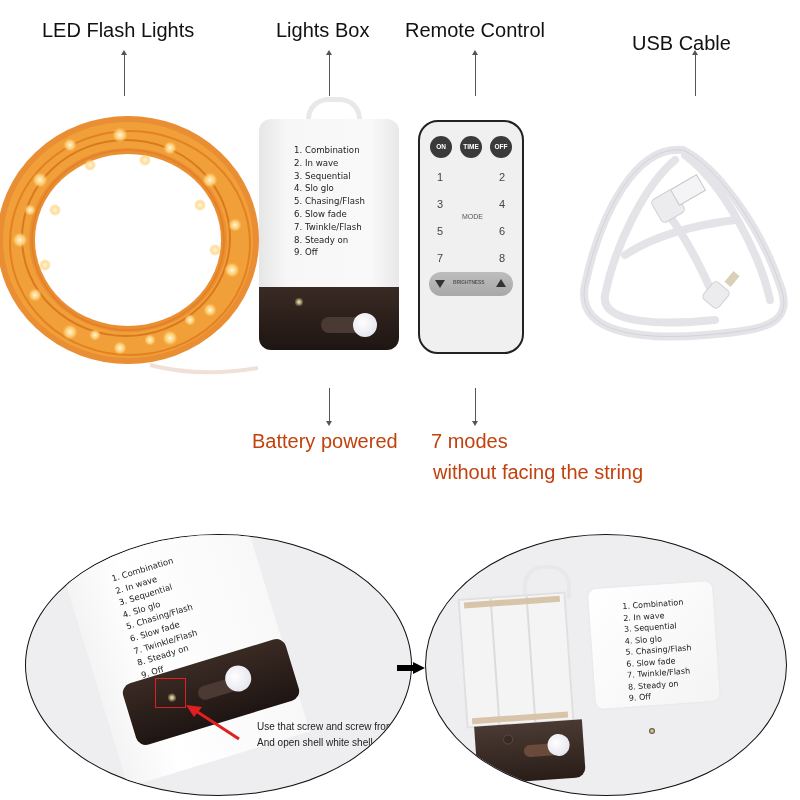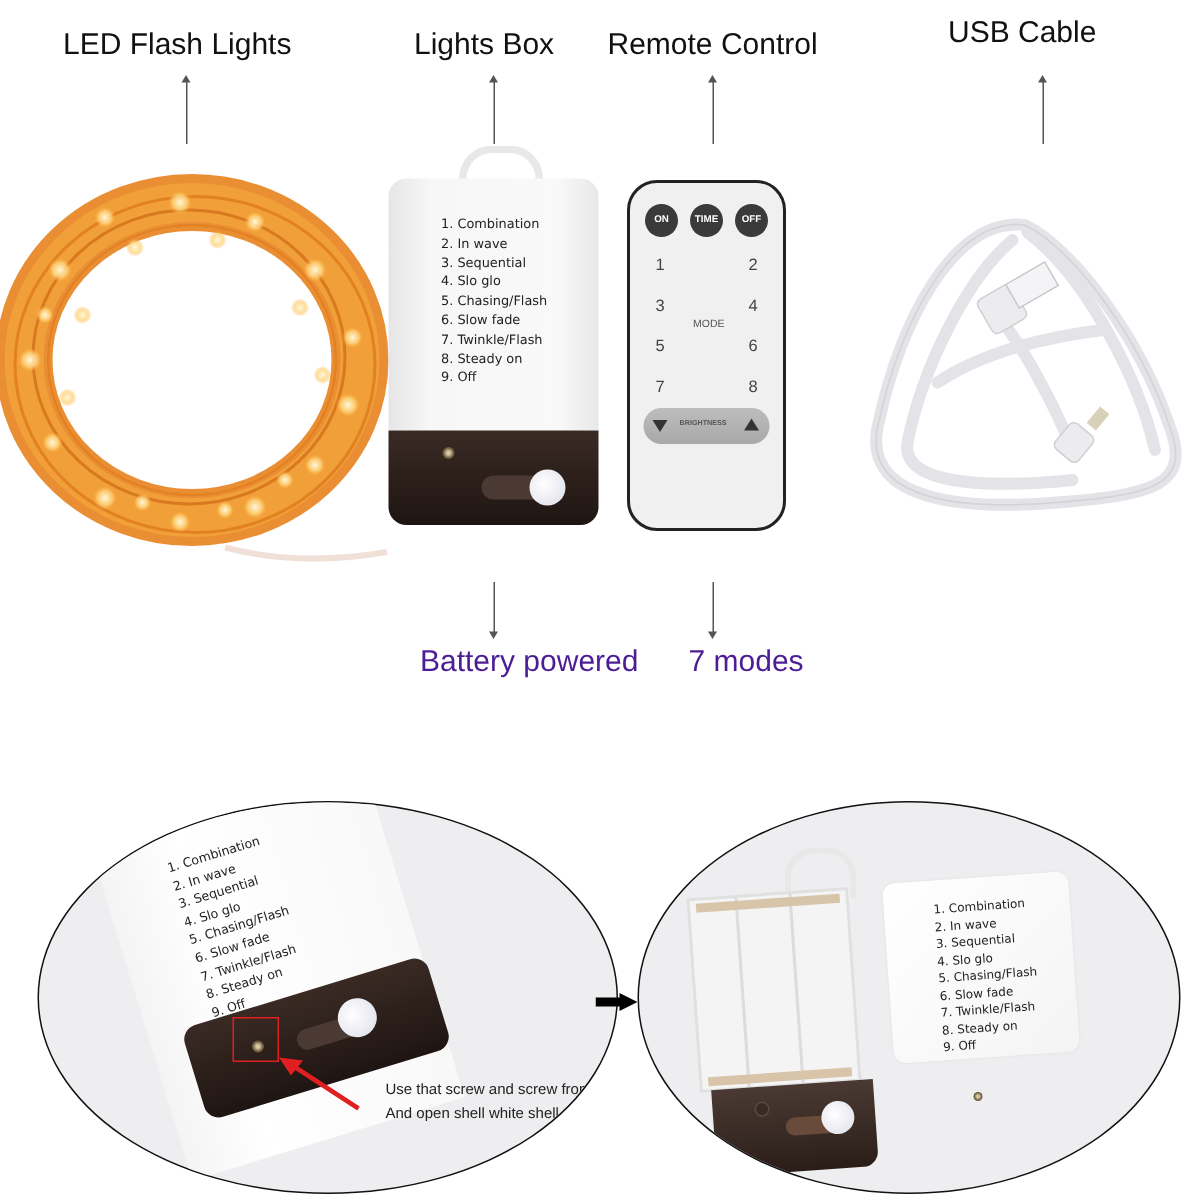--- a/index.html
+++ b/index.html
@@ -3,21 +3,21 @@
 <meta charset="utf-8">
 <style>
   html, body { margin:0; padding:0; background:#ffffff; }
   body { width:800px; height:800px; position:relative; overflow:hidden; font-family:"Liberation Sans", sans-serif; color:#111; }
   .abs { position:absolute; }
   .label-top { font-size:20px; color:#111; white-space:nowrap; }
   .arrow-up { position:absolute; width:1px; background:#555; }
   .arrow-up::before { content:""; position:absolute; top:-4px; left:-3px; border-left:3.5px solid transparent; border-right:3.5px solid transparent; border-bottom:5px solid #555; }
   .arrow-down { position:absolute; width:1px; background:#555; }
   .arrow-down::after { content:""; position:absolute; bottom:-4px; left:-3px; border-left:3.5px solid transparent; border-right:3.5px solid transparent; border-top:5px solid #555; }
-  .feature { font-size:20px; color:#4c1d95; white-space:nowrap; line-height:31px;margin-left:28px; }
+  .feature { font-size:20px; color:#c2410c; white-space:nowrap; line-height:31px; }
 
   
   .bbox { position:absolute; left:259px; top:119px; width:140px; height:231px; }
   .bbox-hook { position:absolute; left:47px; top:-22px; width:46px; height:34px; border:5px solid #e8e8e8; border-bottom:none; border-radius:22px 22px 0 0; }
   .bbox-white { position:absolute; left:0; top:0; width:140px; height:168px; background:linear-gradient(90deg,#e6e6e6,#f7f7f7 20%,#f9f9f9 80%,#e8e8e8); border-radius:12px 12px 0 0; }
   .bbox-modes { position:absolute; left:35px; top:25px; font-family:"DejaVu Sans", sans-serif; font-size:8.6px; line-height:12.8px; color:#222; }
   .bbox-dark { position:absolute; left:0; top:168px; width:140px; height:63px; background:linear-gradient(180deg,#3a2a24,#1e1512); border-radius:0 0 12px 12px; }
   .screw { position:absolute; width:8px; height:8px; border-radius:50%; background:radial-gradient(circle,#d8c8a0 20%,#6a5a40 60%); }
   .switch-slot { position:absolute; width:44px; height:16px; background:#4a3a33; border-radius:8px; }
   .switch-knob { position:absolute; width:24px; height:24px; border-radius:50%; background:radial-gradient(circle at 40% 40%,#ffffff,#dcdce8); }
@@ -43,21 +43,21 @@
 
 <div class="abs label-top" style="left:42px;top:19px;">LED Flash Lights</div>
 <div class="arrow-up" style="left:124px;top:54px;height:42px;"></div>
 
 <div class="abs label-top" style="left:276px;top:19px;">Lights Box</div>
 <div class="arrow-up" style="left:329px;top:54px;height:42px;"></div>
 
 <div class="abs label-top" style="left:405px;top:19px;">Remote Control</div>
 <div class="arrow-up" style="left:475px;top:54px;height:42px;"></div>
 
-<div class="abs label-top" style="left:632px;top:11px;">USB Cable</div>
+<div class="abs label-top" style="left:632px;top:32px;">USB Cable</div>
 <div class="arrow-up" style="left:695px;top:54px;height:42px;"></div>
 
 <svg class="abs" style="left:0;top:110px;" width="260" height="275" viewBox="0 0 260 275">
   <defs>
     <radialGradient id="glow" cx="50%" cy="50%" r="50%">
       <stop offset="0%" stop-color="#fff8dc"></stop>
       <stop offset="60%" stop-color="#ffd680" stop-opacity="0.8"></stop>
       <stop offset="100%" stop-color="#ffb040" stop-opacity="0"></stop>
     </radialGradient>
   </defs>
@@ -156,20 +156,21 @@
 </svg>
 
 <div class="arrow-down" style="left:329px;top:388px;height:34px;"></div>
 <div class="arrow-down" style="left:475px;top:388px;height:34px;"></div>
 
 <div class="abs feature" style="left:252px;top:426px;">
   <div>Battery powered</div>
 </div>
 <div class="abs feature" style="left:431px;top:426px;">
   <div>7 modes</div>
+  <div style="padding-left:2px;">without facing the string</div>
 </div>
 
 <div class="ellipse" style="left:25px;top:534px;width:385px;height:260px;">
 
   <div class="abs" style="left:60px;top:-30px;width:190px;height:260px;background:linear-gradient(90deg,#f4f4f4,#ffffff 30%,#f8f8f8);transform:rotate(-17deg);transform-origin:50% 50%;"></div>
   <div class="modes-rot" style="left:84px;top:38px;transform:rotate(-17deg);transform-origin:0 0;">
     <div>1. Combination</div>
     <div>2. In wave</div>
     <div>3. Sequential</div>
     <div>4. Slo glo</div>

